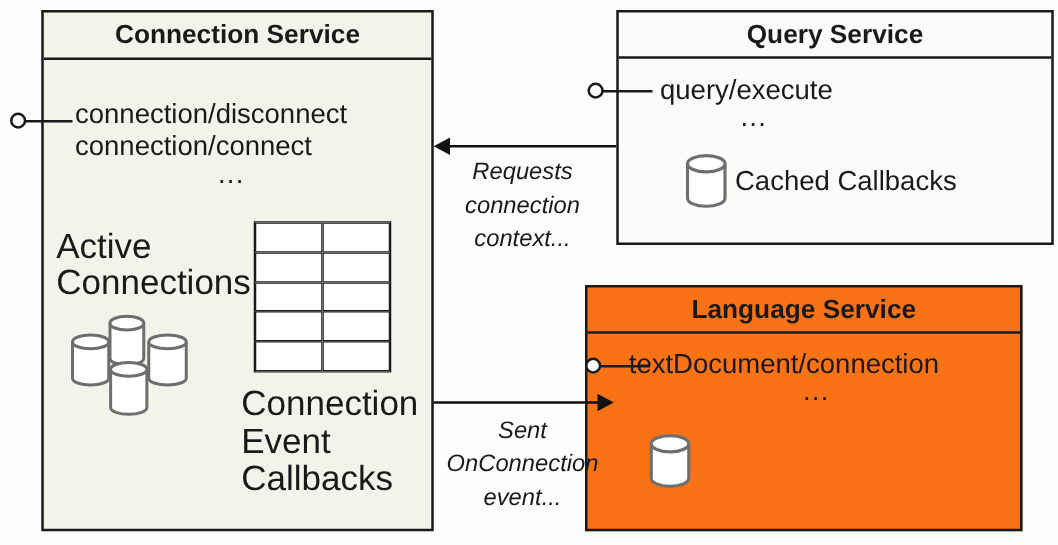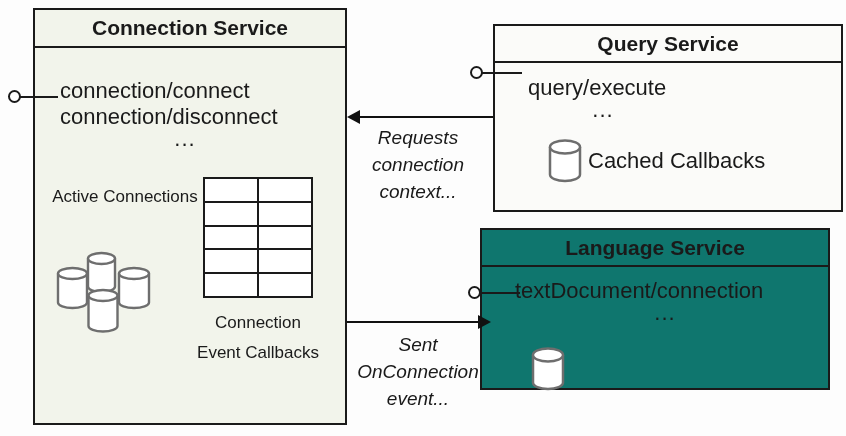--- a/index.html
+++ b/index.html
@@ -11,43 +11,43 @@
     position:relative;
     overflow:hidden;
   }
   .canvas{position:absolute;inset:0;}
   .box{
     position:absolute;
     border:2px solid #1a1a1a;
     box-sizing:border-box;
   }
   .box-conn{left:33px;top:8px;width:314px;height:417px;background:#f2f4eb;padding-left:36px;}
-  .box-query{left:493px;top:8px;width:350px;height:188px;background:#fbfbf9;margin-top:16px;}
-  .box-lang{left:480px;top:228px;width:350px;height:162px;background:#0f766e;}
+  .box-query{left:493px;top:8px;width:350px;height:188px;background:#fbfbf9;}
+  .box-lang{left:468px;top:228px;width:350px;height:197px;background:#f97316;}
   .box-header{
     position:absolute;left:0;top:0;right:0;height:38px;
     border-bottom:2px solid #1a1a1a;
     display:flex;align-items:center;justify-content:center;
     box-sizing:border-box;
     font-weight:bold;font-size:21px;
   }
   .box-query .box-header,.box-lang .box-header{height:37px;}
   .methods{
     position:absolute;
     font-size:22px;line-height:26px;
     white-space:nowrap;
   }
   .methods .ellipsis{
     text-align:center;line-height:18px;font-size:22px;letter-spacing:1px;
   }
   .conn-methods{left:25px;top:68px;width:250px;}
   .query-methods{left:33px;top:49px;width:150px;}
   .lang-methods{left:33px;top:48px;width:300px;}
   .center-label{
-    position:absolute;text-align:center;font-size:17px;
+    position:absolute;font-size:28px;
   }
   .active-label{left:10px;top:172px;width:160px;line-height:29px;}
   .cb-label{left:158px;top:298px;width:130px;line-height:30px;}
   .smo-label{left:90px;top:106px;width:245px;line-height:30px;}
   .cached-label{position:absolute;left:93px;top:121px;font-size:22px;line-height:27px;white-space:nowrap;}
   .cluster-svg{position:absolute;left:20px;top:238px;}
   .cyl-svg-query{position:absolute;left:52px;top:112px;}
   .cyl-svg-lang{position:absolute;left:48px;top:116px;}
   .cb-table{
     position:absolute;left:168px;top:167px;width:110px;height:121px;
@@ -81,22 +81,22 @@
 </head>
 <body>
 
 <div class="canvas">
 
   <div class="box box-conn">
     <div class="box-header">
       <span>Connection Service</span>
     </div>
     <div class="methods conn-methods">
+      <div>connection/disconnect</div>
       <div>connection/connect</div>
-      <div>connection/disconnect</div>
       <div class="ellipsis">...</div>
     </div>
     <div class="center-label active-label">Active Connections</div>
 
     <svg class="cluster-svg" width="100" height="90" viewBox="0 0 100 90">
       <g stroke="#6e6e6e" stroke-width="2.4" fill="#ffffff">
 
         <path d="M 33 10.5 V 38.5 A 13.5 5.5 0 0 0 60 38.5 V 10.5"></path>
         <ellipse cx="46.5" cy="10.5" rx="13.5" ry="5.5"></ellipse>
 

